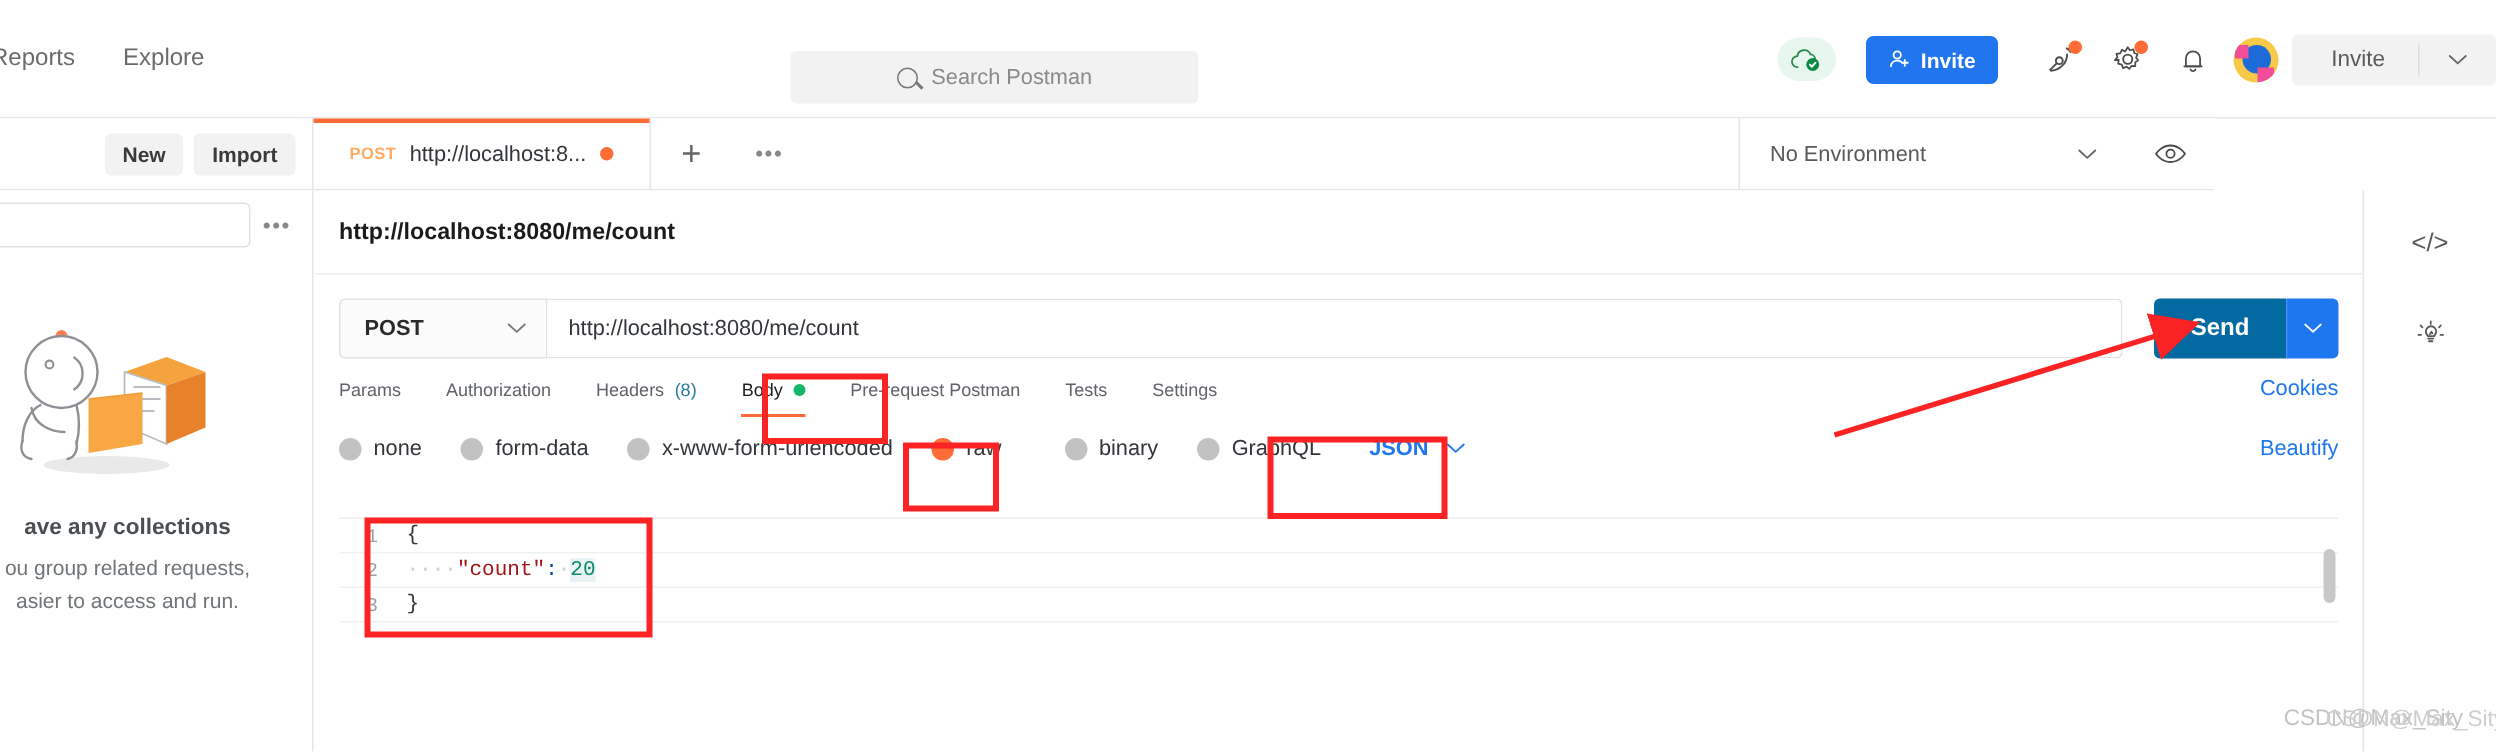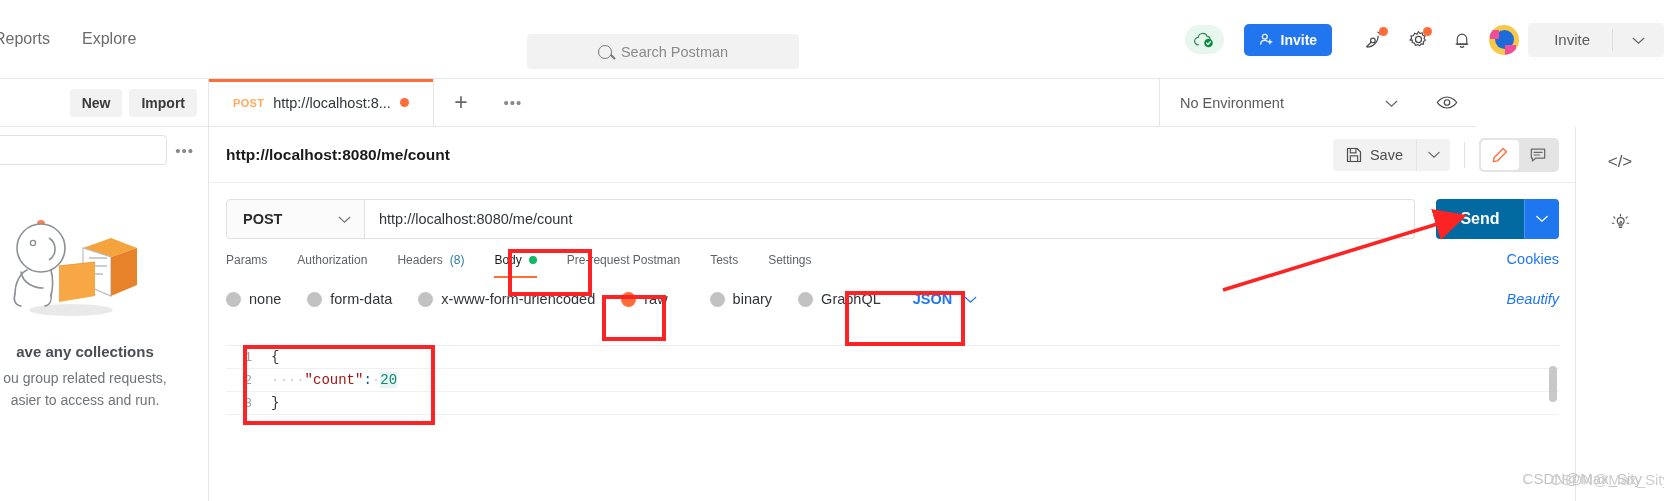--- a/index.html
+++ b/index.html
@@ -248,21 +248,21 @@
   .radio {
     width: 15px; height: 15px; border-radius: 50%; background: #c2c2c2; flex: none;
   }
   .radio.sel { background: #ff6c37; }
   .json-select {
     display: flex; align-items: center; gap: 12px; color: #1f77f0;
     font-size: 14.5px; font-weight: bold; cursor: pointer; margin-left: 6px;
   }
   .beautify-link {
     position: absolute; right: 16px; color: #1f77f0; font-size: 14.5px;
-    cursor: pointer; font-weight: 500; font-style: italic;
+    cursor: pointer; font-weight: 500;
   }
 
   
   .editor {
     position: absolute; left: 16px; right: 16px; top: 218px; bottom: 0;
     border-top: 1px solid #ededed; overflow: hidden;
     font-family: "Liberation Mono", monospace; font-size: 14px;
   }
   .code-line {
     display: flex; height: 23px; align-items: center;
@@ -446,49 +446,20 @@
       <div class="sb-title">ave any collections</div>
       <div class="sb-sub">ou group related requests,</div>
       <div class="sb-sub" style="margin-top:0">asier to access and run.</div>
     </div>
   </div>
 
   <div class="reqarea">
 
     <div class="req-titlebar">
       <div class="req-title">http://localhost:8080/me/count</div>
-      <div class="titlebar-right">
-        <div class="save-btn">
-          <svg width="16" height="16" viewBox="0 0 17 17">
-            <path d="M1.6 1.6h10.2l3.6 3.6v10.2H1.6z" fill="none" stroke="#4d4d4d" stroke-width="1.3" stroke-linejoin="round"></path>
-            <rect x="4.6" y="1.6" width="6" height="4.6" fill="none" stroke="#4d4d4d" stroke-width="1.2"></rect>
-            <rect x="4.6" y="9.4" width="7.8" height="6" fill="none" stroke="#4d4d4d" stroke-width="1.2"></rect>
-          </svg>
-          <span>Save</span>
-        </div>
-        <div class="save-caret">
-          <svg width="12" height="8" viewBox="0 0 14 9">
-              <path d="M1 1.5L7 7l6-5.5" fill="none" stroke="#666" stroke-width="1.4" stroke-linecap="round"></path>
-            </svg>
-        </div>
-        <div class="vdiv"></div>
-        <div class="toggle-group">
-          <div class="tg-item on">
-            <svg width="18" height="18" viewBox="0 0 20 20">
-              <path d="M13.6 2.8l3.6 3.6L7 16.6l-4.4.8.8-4.4z" fill="none" stroke="#ff6c37" stroke-width="1.5" stroke-linejoin="round"></path>
-            </svg>
-          </div>
-          <div class="tg-item">
-            <svg width="18" height="18" viewBox="0 0 20 20">
-              <path d="M2.6 3.4h14.8v10H7.6l-3.8 3.2v-3.2H2.6z" fill="none" stroke="#6b6b6b" stroke-width="1.4" stroke-linejoin="round"></path>
-              <path d="M5.6 7h9M5.6 10h6" stroke="#6b6b6b" stroke-width="1.3" stroke-linecap="round"></path>
-            </svg>
-          </div>
-        </div>
-      </div>
     </div>
 
     <div class="urlrow">
       <div class="method-select">
         <span>POST</span>
         <span>
           <svg width="13" height="8" viewBox="0 0 14 9">
               <path d="M1 1.5L7 7l6-5.5" fill="none" stroke="#777" stroke-width="1.4" stroke-linecap="round"></path>
             </svg>
         </span>

